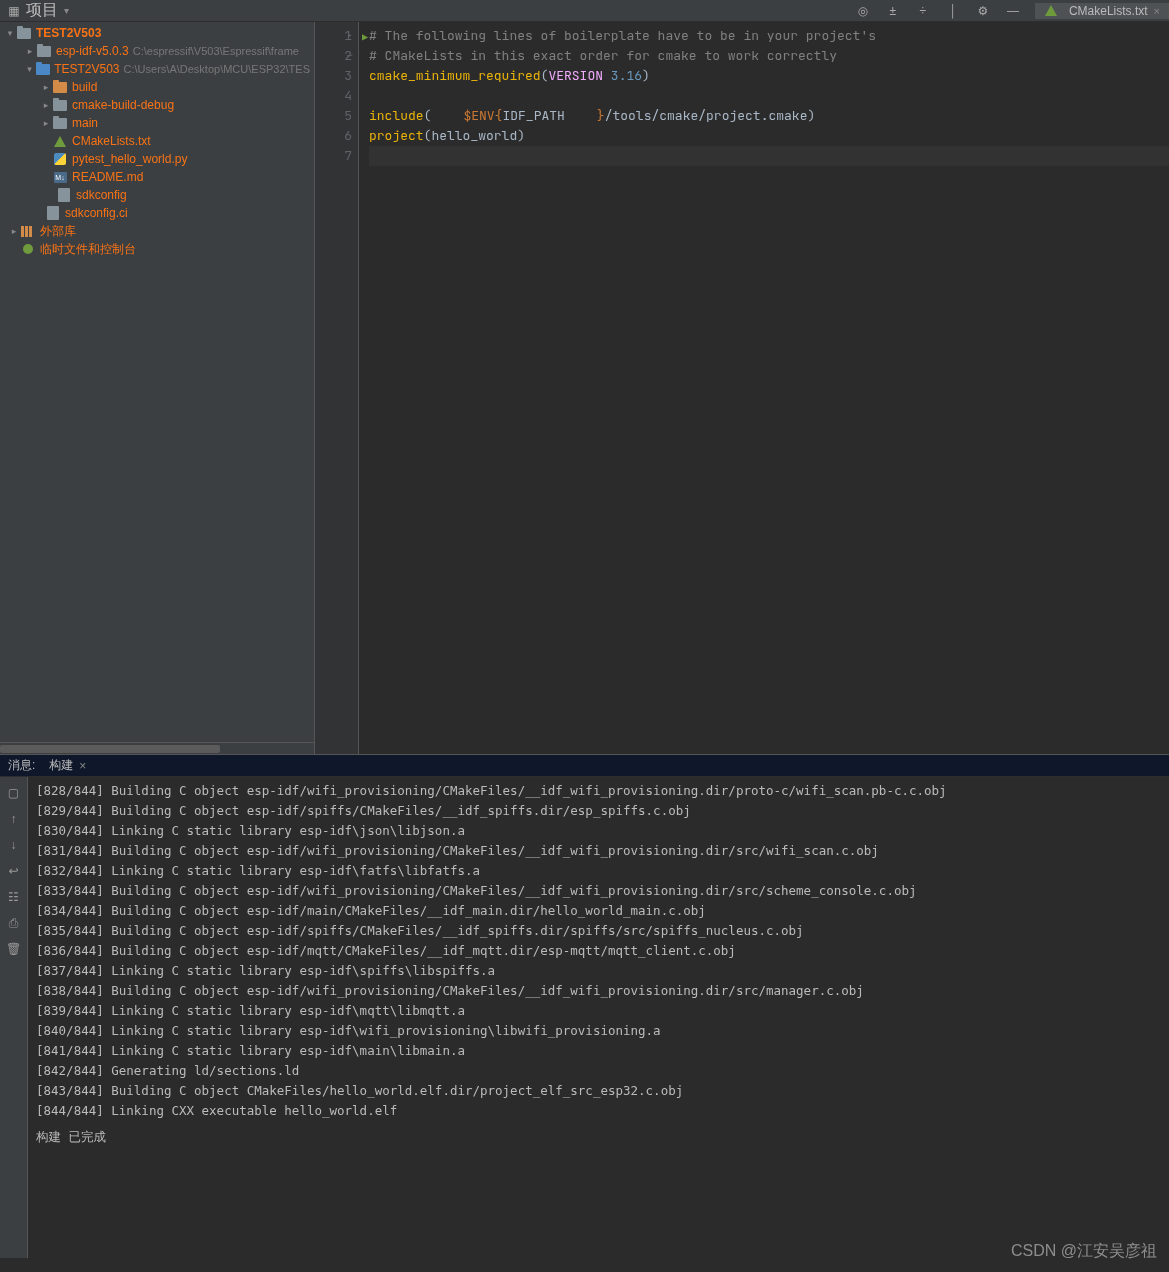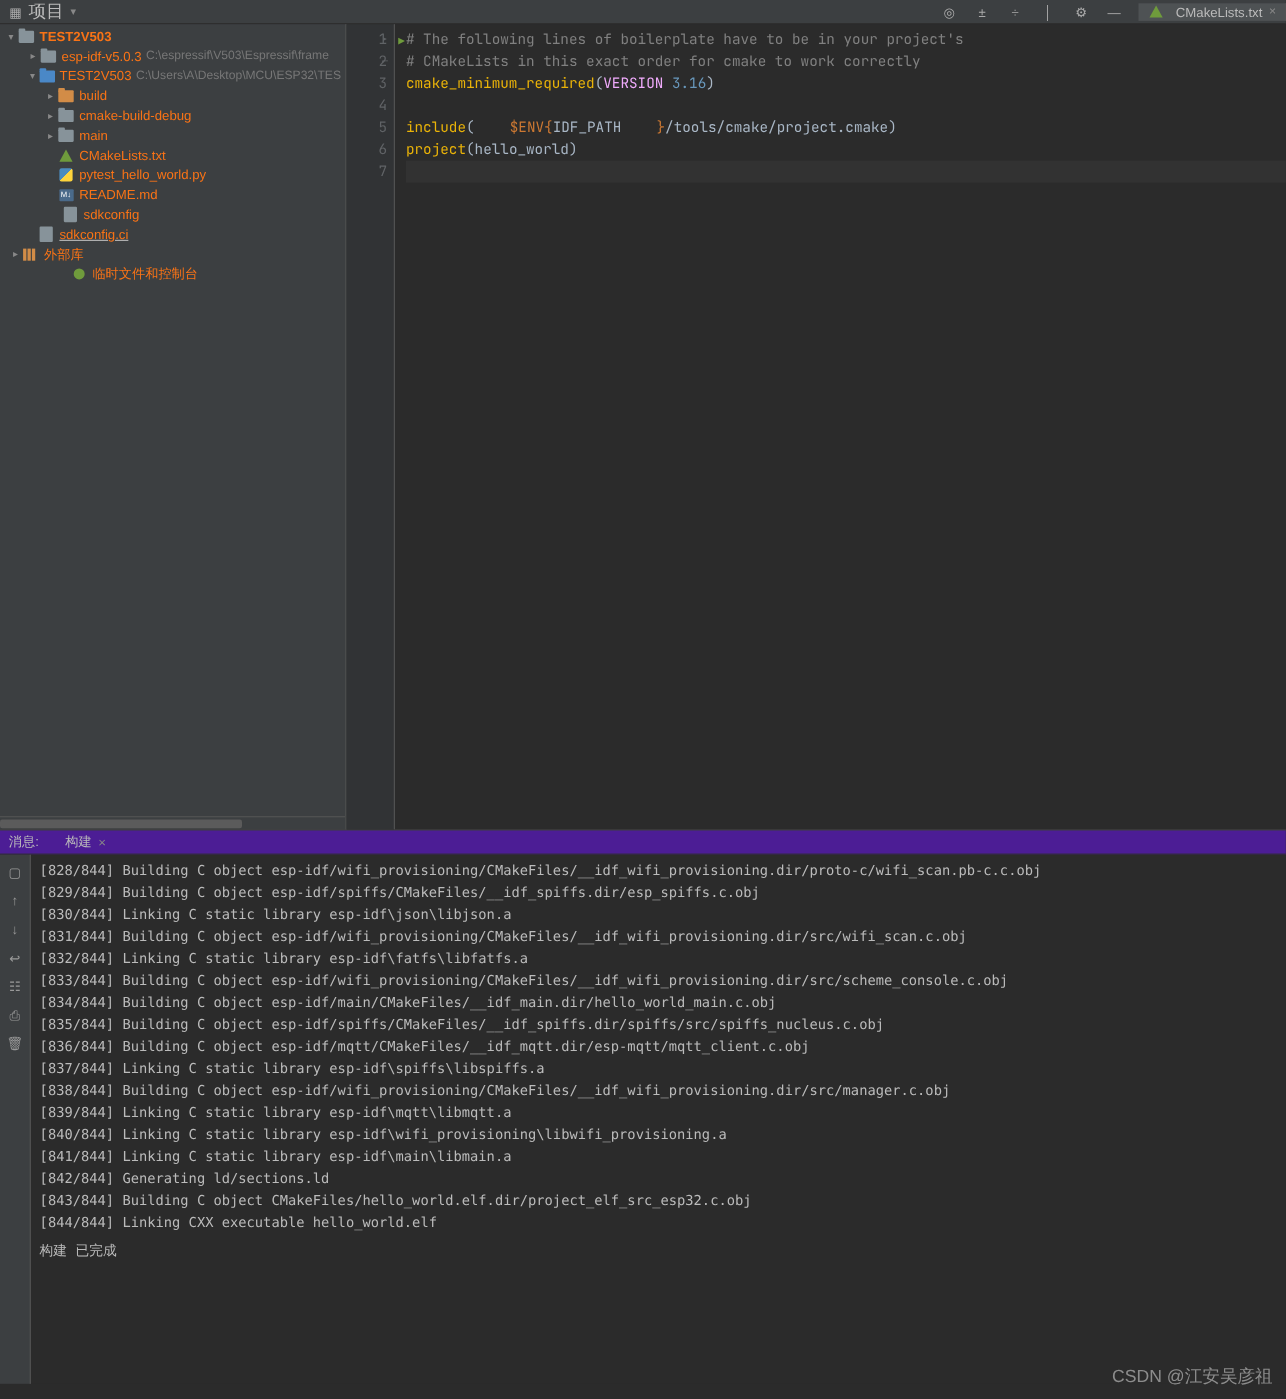--- a/index.html
+++ b/index.html
@@ -152,24 +152,24 @@
   border-top: 1px solid #555;
   background: #2b2b2b;
   height: 504px;
   display: flex;
   flex-direction: column;
 }
 .bp-header {
   display: flex;
   align-items: center;
   height: 22px;
-  background: #4c1d95;
+  background: #0f172a;
   border-bottom: 1px solid #2d2d2d;
   padding: 0 8px;
-  gap: 20px;
+  gap: 10px;
 }
 .bp-tab { color:#bbb; padding:0 4px; display:flex; gap:6px; align-items:center; }
 .bp-tab .close { color:#888; cursor:pointer; }
 .bp-body {
   flex: 1;
   display: flex;
 }
 .bp-gutter {
   width: 28px;
   background: #3c3f41;
@@ -319,39 +319,39 @@
           </span>
           <span class="tree-label">README.md</span>
         </div>
         <div class="tree-row" style="padding-left: 44px; text-align: center;">
           <span class="tree-arrow"></span>
           <span class="tree-icon">
             <span class="file-icon"></span>
           </span>
           <span class="tree-label">sdkconfig</span>
         </div>
-        <div class="tree-row" style="padding-left: 22px; text-decoration: underline;">
+        <div class="tree-row" style="padding-left: 33px;">
           <span class="tree-arrow"></span>
           <span class="tree-icon">
             <span class="file-icon"></span>
           </span>
           <span class="tree-label">sdkconfig.ci</span>
         </div>
         <div class="tree-row" style="padding-left: 8px;">
           <span class="tree-arrow">▸</span>
           <span class="tree-icon">
             <span class="lib-icon">
               <span></span>
               <span></span>
               <span></span>
             </span>
           </span>
           <span class="tree-label">外部库</span>
         </div>
-        <div class="tree-row" style="padding-left: 8px; margin-left: 44px;">
+        <div class="tree-row" style="padding-left: 8px;">
           <span class="tree-arrow"></span>
           <span class="tree-icon">
             <span class="green-icon"></span>
           </span>
           <span class="tree-label">临时文件和控制台</span>
         </div>
       </div>
     <div class="scrollbar-horiz" style="position:absolute;bottom:0;left:0;right:0">
       <div class="scrollbar-thumb"></div>
     </div>

